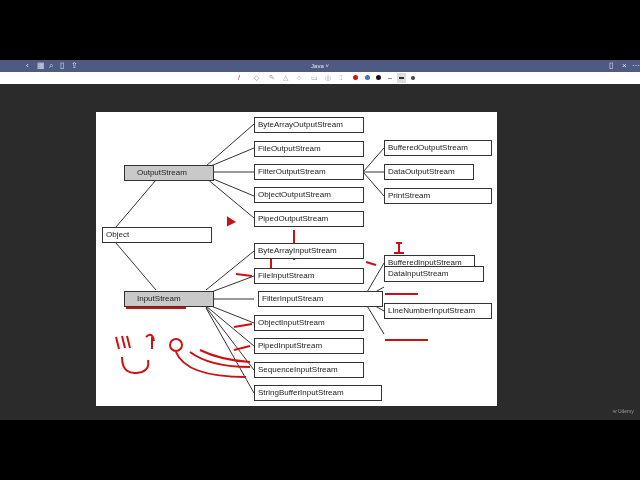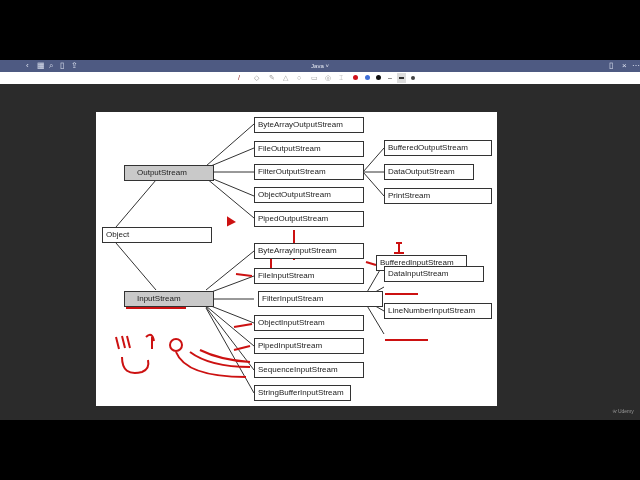--- a/index.html
+++ b/index.html
@@ -124,20 +124,20 @@
   <div class="box" style="left:288px;top:28px;width:108px">BufferedOutputStream</div>
   <div class="box" style="left:288px;top:52px;width:90px">DataOutputStream</div>
   <div class="box" style="left:288px;top:76px;width:108px">PrintStream</div>
 
   <div class="box" style="left:158px;top:131px;width:110px">ByteArrayInputStream</div>
   <div class="box" style="left:158px;top:156px;width:110px">FileInputStream</div>
   <div class="box" style="left:162px;top:179px;width:125px">FilterInputStream</div>
   <div class="box" style="left:158px;top:203px;width:110px">ObjectInputStream</div>
   <div class="box" style="left:158px;top:226px;width:110px">PipedInputStream</div>
   <div class="box" style="left:158px;top:250px;width:110px">SequenceInputStream</div>
-  <div class="box" style="left:158px;top:273px;width:97px">StringBufferInputStream</div>
+  <div class="box" style="left:158px;top:273px;width:128px">StringBufferInputStream</div>
 
-  <div class="box" style="left:280px;top:143px;width:91px">BufferedInputStream</div>
+  <div class="box" style="left:288px;top:143px;width:91px">BufferedInputStream</div>
   <div class="box" style="left:288px;top:154px;width:100px">DataInputStream</div>
   <div class="box" style="left:288px;top:191px;width:108px">LineNumberInputStream</div>
 </div>
 
 <div class="wm"><span>𝒰 </span><span>Udemy</span></div>
 
 </body></html>

